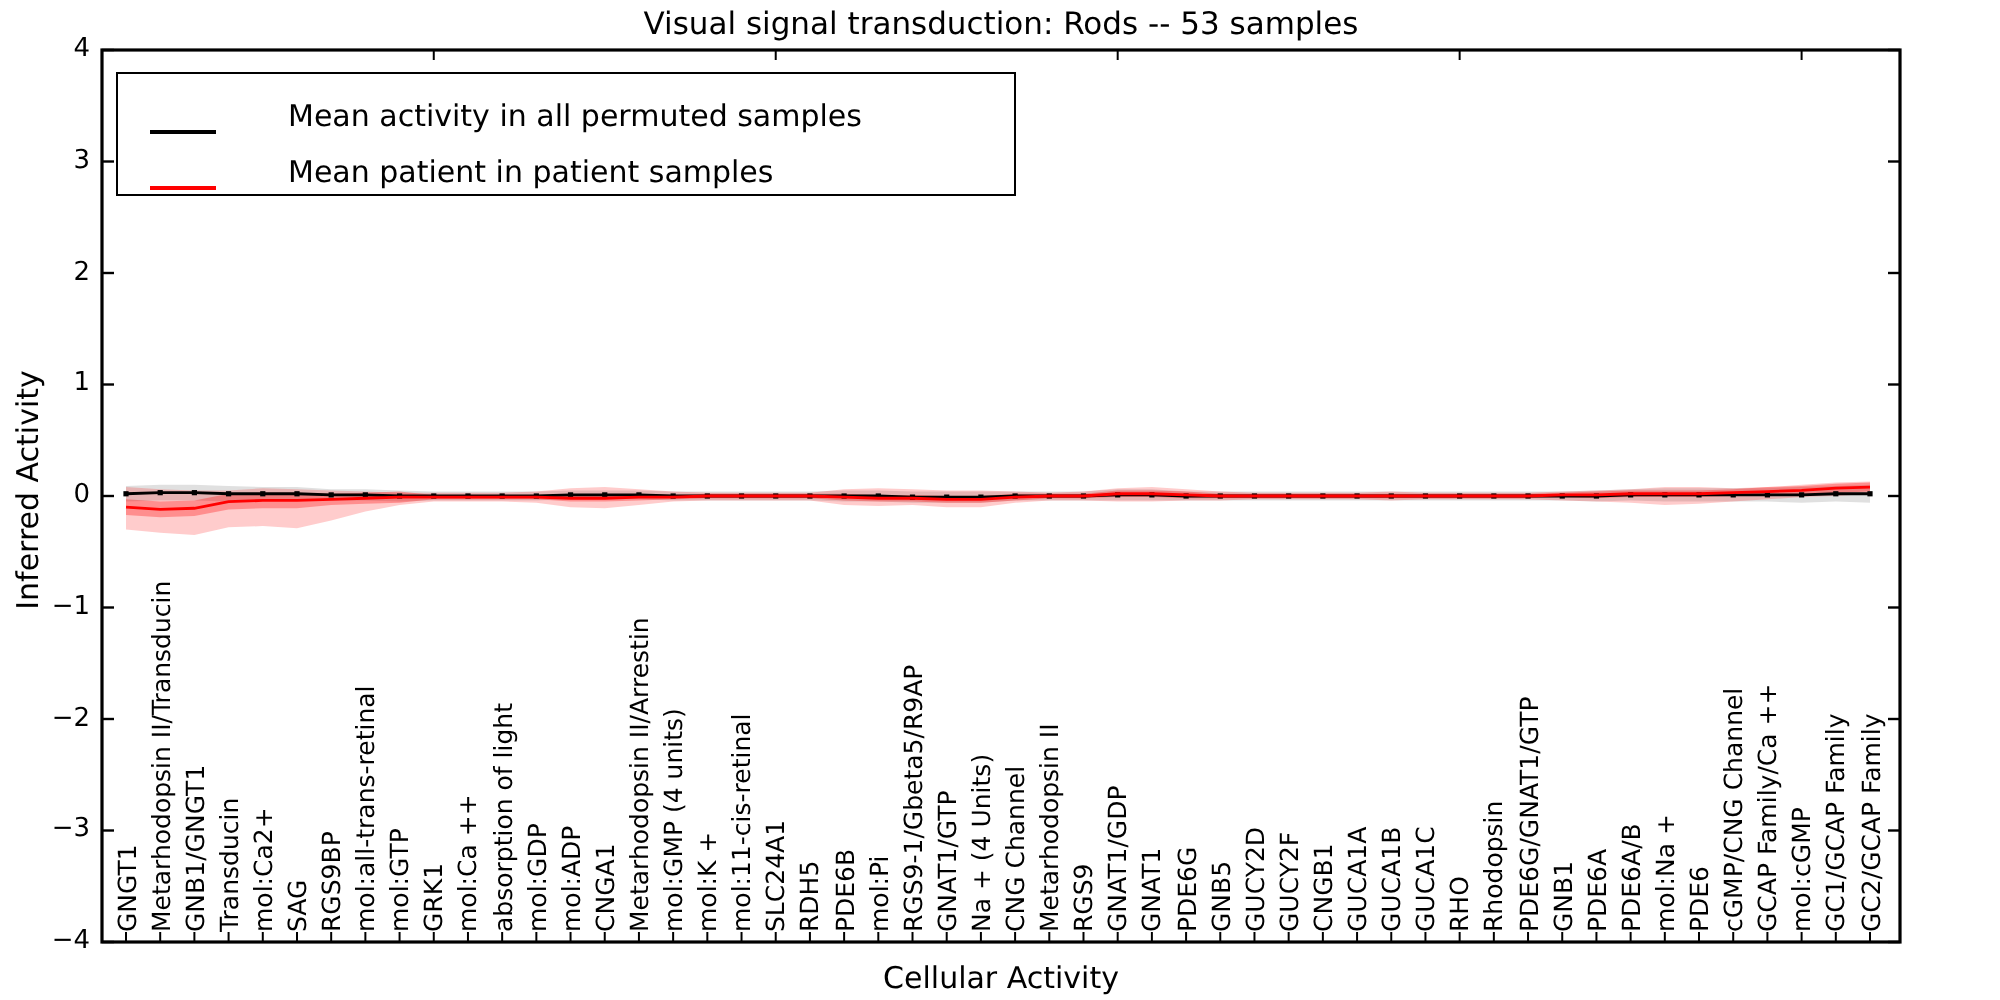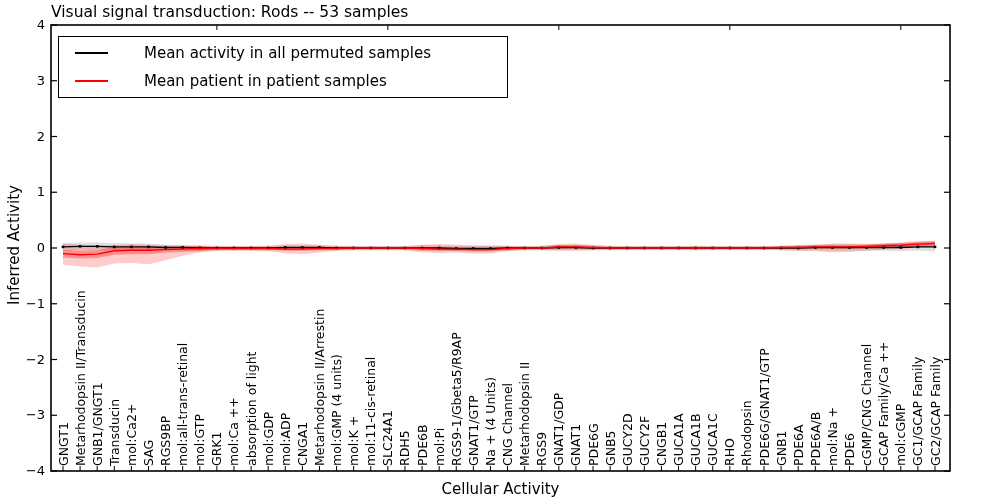--- a/index.html
+++ b/index.html
@@ -2,21 +2,21 @@
 <html><head>
 <meta charset="utf-8">
 <style>
   html,body{margin:0;padding:0;background:#ffffff;}
   #figure{
     position:relative;width:1000px;height:500px;background:#ffffff;
     font-family:"DejaVu Sans","Liberation Sans",sans-serif;color:#000;
     overflow:hidden;
   }
   #title{
-    position:absolute;left:51px;top:3px;width:899px;
+    position:absolute;left:51px;top:3px;width:899px;text-align:center;
     font-size:15.5px;line-height:18px;
   }
   #ylabel{
     position:absolute;left:14px;top:245px;white-space:nowrap;
     transform:translate(-50%,-50%) rotate(-90deg);font-size:15px;
   }
   #xlabel{
     position:absolute;left:51px;top:480px;width:899px;text-align:center;
     font-size:15px;
   }
@@ -27,21 +27,21 @@
   }
   .xtick{
     position:absolute;white-space:nowrap;font-size:12.5px;line-height:13px;
     transform:rotate(-90deg);transform-origin:0 0;
   }
   #legend{
     position:absolute;left:58px;top:36px;width:450px;height:62px;
     border:1.6px solid #000;background:#fff;box-sizing:border-box;
     display:flex;flex-direction:column;justify-content:center;
   }
-  .legend-row{display:flex;align-items:center;height:28px;padding-left:16px;}
+  .legend-row{display:flex;align-items:flex-end;height:28px;padding-left:16px;}
   .legend-swatch{width:33px;height:2px;margin-right:36px;flex:0 0 auto;}
   .legend-label{font-size:15px;white-space:nowrap;}
 </style>
 </head>
 <body>
 
 <div id="figure">
 
   <svg id="chart-svg" width="1000" height="500" viewBox="0 0 1000 500">
       <polygon points="63,242.9825 80.09803921568627,242.425 97.19607843137254,242.425 114.29411764705883,242.9825 131.39215686274508,243.54 148.49019607843138,243.54 165.58823529411765,244.655 182.68627450980392,244.655 199.7843137254902,245.2125 216.88235294117646,245.77 233.98039215686273,245.77 251.078431372549,245.77 268.1764705882353,245.77 285.27450980392155,245.2125 302.37254901960785,245.2125 319.4705882352941,245.2125 336.5686274509804,245.77 353.6666666666667,245.77 370.7647058823529,245.77 387.8627450980392,245.77 404.96078431372547,245.77 422.05882352941177,245.2125 439.156862745098,245.2125 456.2549019607843,245.77 473.3529411764706,245.77 490.45098039215685,245.77 507.54901960784315,245.77 524.6470588235294,245.77 541.7450980392157,245.77 558.8431372549019,244.655 575.9411764705882,244.655 593.0392156862745,245.77 610.1372549019608,245.77 627.2352941176471,245.77 644.3333333333334,245.77 661.4313725490196,245.77 678.5294117647059,245.77 695.6274509803922,245.77 712.7254901960785,245.77 729.8235294117646,245.77 746.9215686274509,245.77 764.0196078431372,245.77 781.1176470588235,245.77 798.2156862745098,245.2125 815.313725490196,244.655 832.4117647058823,244.0975 849.5098039215686,244.0975 866.6078431372549,244.0975 883.7058823529412,244.0975 900.8039215686274,243.54 917.9019607843137,242.9825 935,242.425 935,251.345 917.9019607843137,250.7875 900.8039215686274,251.345 883.7058823529412,250.7875 866.6078431372549,250.7875 849.5098039215686,250.7875 832.4117647058823,250.7875 815.313725490196,250.23 798.2156862745098,250.7875 781.1176470588235,250.23 764.0196078431372,250.23 746.9215686274509,250.23 729.8235294117646,250.23 712.7254901960785,250.23 695.6274509803922,250.23 678.5294117647059,250.23 661.4313725490196,250.23 644.3333333333334,250.23 627.2352941176471,250.23 610.1372549019608,250.23 593.0392156862745,250.23 575.9411764705882,250.23 558.8431372549019,250.23 541.7450980392157,250.23 524.6470588235294,250.23 507.54901960784315,250.23 490.45098039215685,251.345 473.3529411764706,251.345 456.2549019607843,251.345 439.156862745098,250.7875 422.05882352941177,250.7875 404.96078431372547,250.23 387.8627450980392,250.23 370.7647058823529,250.23 353.6666666666667,250.23 336.5686274509804,250.23 319.4705882352941,249.6725 302.37254901960785,249.6725 285.27450980392155,249.6725 268.1764705882353,250.23 251.078431372549,250.23 233.98039215686273,250.23 216.88235294117646,250.23 199.7843137254902,250.7875 182.68627450980392,250.23 165.58823529411765,250.23 148.49019607843138,250.23 131.39215686274508,250.23 114.29411764705883,250.7875 97.19607843137254,250.23 80.09803921568627,250.23 63,250.7875" fill="#000000" fill-opacity="0.12" stroke="none"></polygon>

